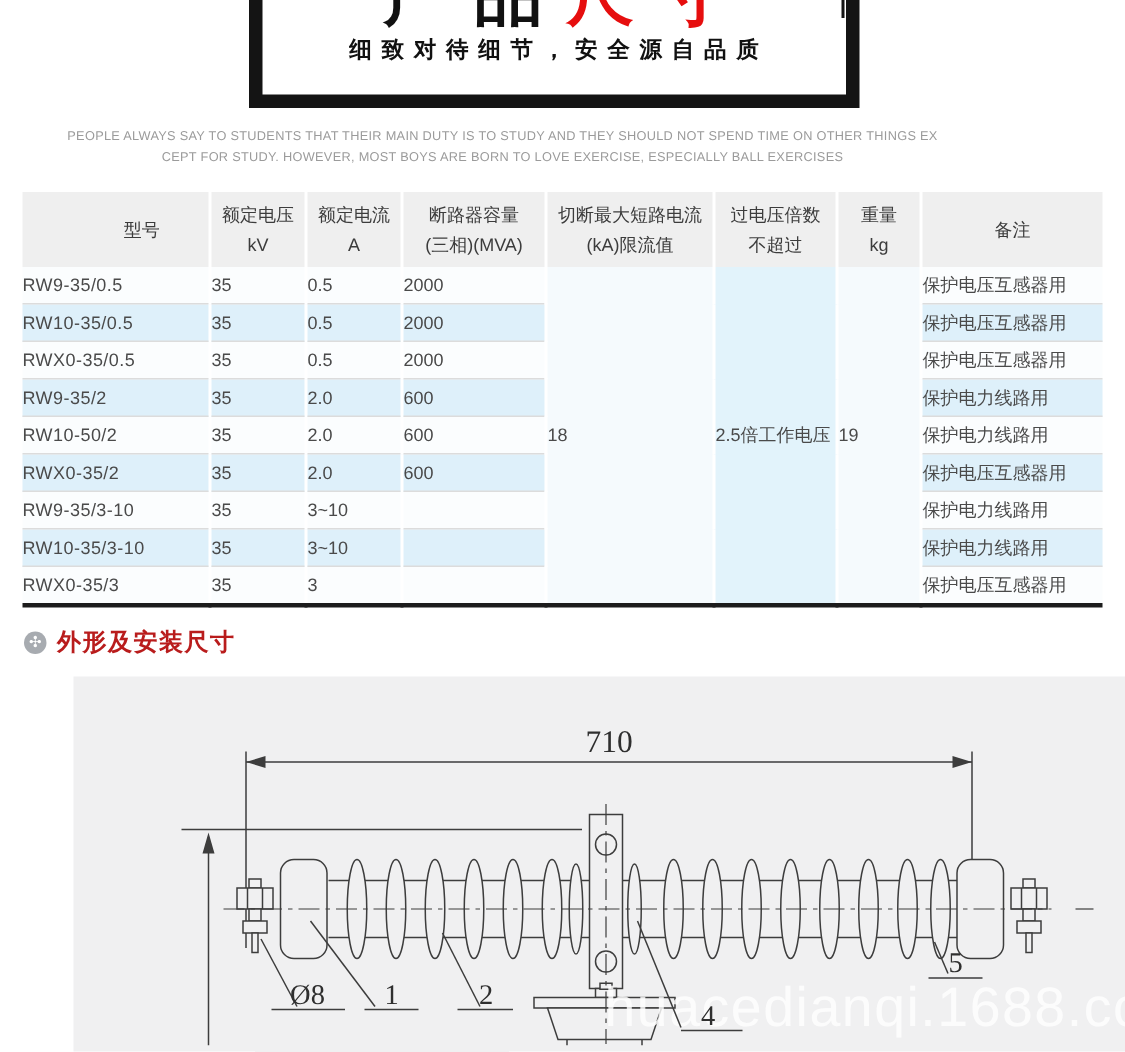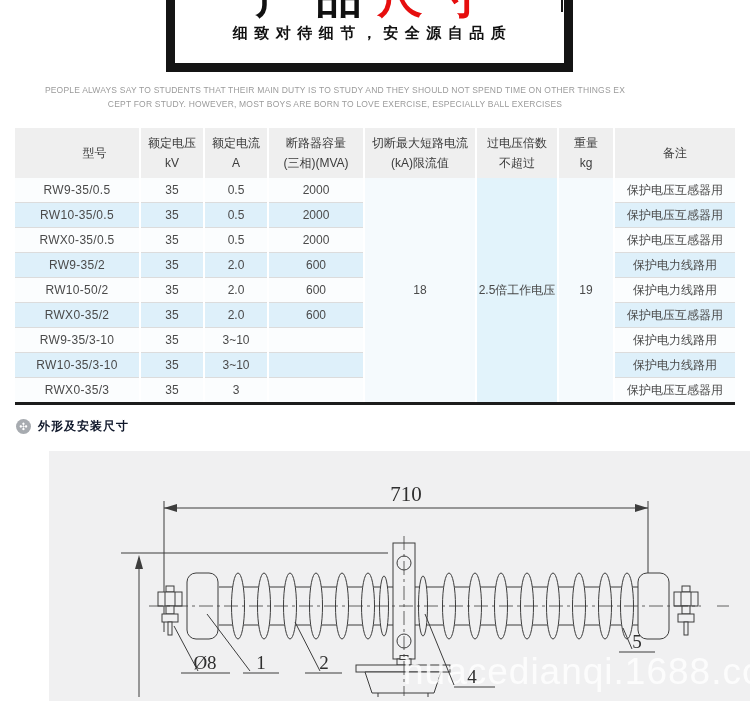--- a/index.html
+++ b/index.html
@@ -20,35 +20,35 @@
   .intro{position:absolute;left:0;top:84px;width:670px;text-align:center;color:#9b9b9b;
          font-size:8.5px;line-height:13.5px;letter-spacing:0.2px;}
 
   
   table.spec{position:absolute;left:15px;top:128px;width:720px;border-collapse:collapse;
              table-layout:fixed;border-bottom:3px solid #1c1c1c;font-size:12px;color:#4a4a4a;}
   table.spec th{background:#efefef;font-weight:normal;color:#3c3c3c;height:50px;vertical-align:middle;
                 padding:0;border-left:2px solid #ffffff;}
   table.spec th:first-child{border-left:none;padding-left:35px;}
   table.spec th .h1,table.spec th .h2{line-height:20px;text-align:center;}
-  table.spec td{height:24px;padding:0;text-align:center;border-left:2px solid #ffffff;
+  table.spec td{height:24px;padding:0;border-left:2px solid #ffffff;
                 border-bottom:1px solid #dcdcdc;}
   table.spec td:first-child{border-left:none;}
   tr.plain td{background:#fbfdfe;}
   tr.alt td{background:#def0fa;}
   td.c-model{text-align:left;padding-left:15px;letter-spacing:0.3px;}
   td.m-sc{background:#f5fafd !important;vertical-align:middle;border-bottom:none;}
   td.m-ov{background:#e2f3fb !important;vertical-align:middle;border-bottom:none;}
   td.m-wt{background:#f5fafd !important;vertical-align:middle;border-bottom:none;}
 
   
   .section-head{position:absolute;left:16px;top:418px;display:flex;align-items:center;}
   .section-ico{width:15px;height:15px;border-radius:50%;background:#a7abb0;color:#ffffff;
                font-size:10px;line-height:15px;text-align:center;margin-right:7px;}
-  .section-title{font-size:12px;font-weight:bold;color:#0f172a;letter-spacing:1px;}
+  .section-title{font-size:16px;font-weight:bold;color:#b91c1c;letter-spacing:1px;}
 
   
   .drawing{position:absolute;left:18px;top:451px;width:714px;height:281px;background:#f0f0f1;margin-left:31px;}
   .drawing svg{display:block;}
   .dline{stroke:#3d3d3d;stroke-width:1;fill:none;}
   .dfill{fill:#3d3d3d;stroke:none;}
   .dshape{fill:#f0f0f1;stroke:#3d3d3d;stroke-width:1;}
   .dcl{stroke:#3d3d3d;stroke-width:0.8;fill:none;stroke-dasharray:14 4 3 4;}
   .dtext{font-family:"Liberation Serif",serif;font-size:19px;fill:#2f2f2f;}
   .dimtext{font-family:"Liberation Serif",serif;font-size:21px;fill:#2f2f2f;}

